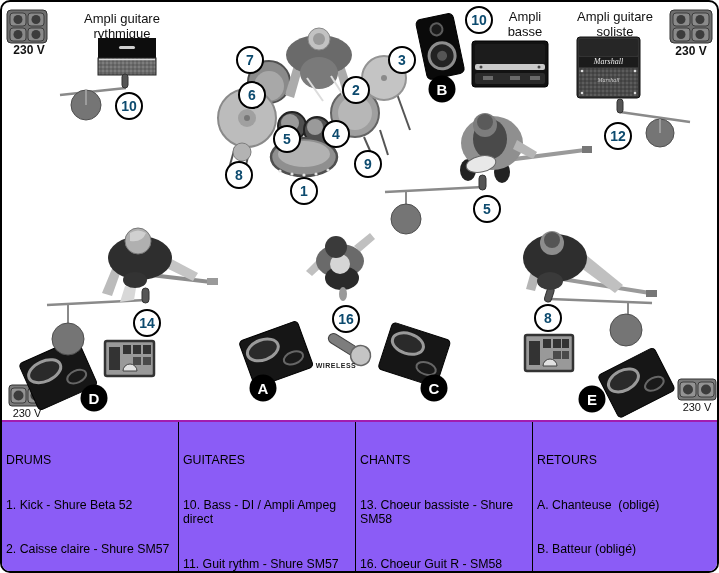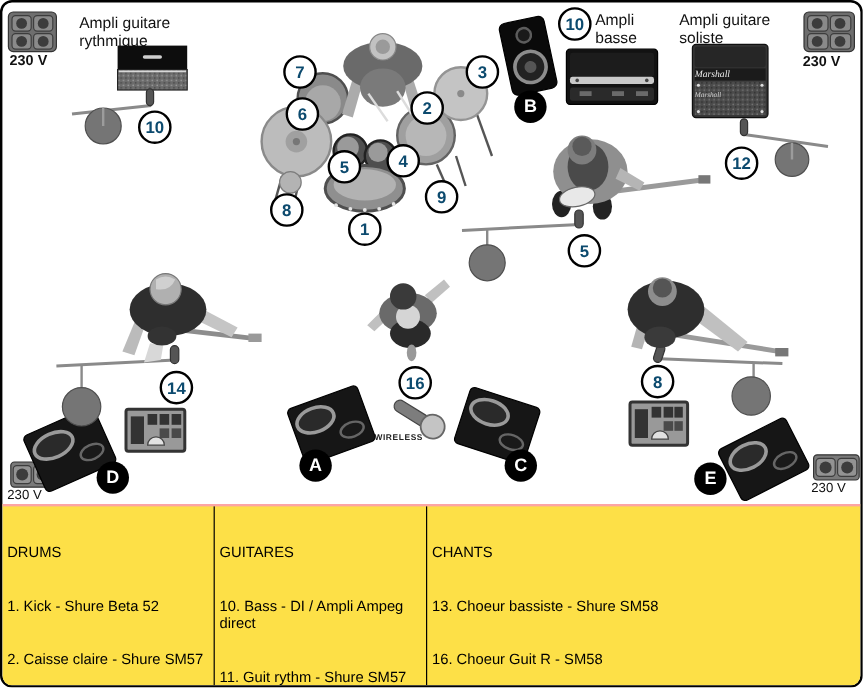--- a/index.html
+++ b/index.html
@@ -4,38 +4,38 @@
 <style>
   * { margin:0; padding:0; box-sizing:border-box; }
   body { background:#fff; font-family:"Liberation Sans", sans-serif; }
   .frame {
     position:relative; width:719px; height:573px;
     border:2px solid #000; border-radius:10px; overflow:hidden; background:#fff;
   }
   .stage { position:relative; width:100%; height:418px; }
   .stage svg { position:absolute; left:0; top:0; }
 
-  .lbl { position:absolute; color:#111; line-height:1.15; }
+  .lbl { position:absolute; color:#111; text-align:center; line-height:1.15; }
   .amp-lbl { font-size:13px; }
   .pow-lbl { font-size:12px; font-weight:600; }
   .pow-lbl.sm { font-size:11px; font-weight:400; }
   .wireless-lbl { font-size:7px; font-weight:700; letter-spacing:.5px; color:#222; }
   .marshall-lbl { font-style:italic; font-family:"Liberation Serif", serif; color:#eee; }
 
   .marker {
     position:absolute; transform:translate(-50%,-50%);
     display:flex; align-items:center; justify-content:center;
     border-radius:50%; font-weight:700; z-index:5;
   }
   .num { width:28px; height:28px; background:#fff; border:2.5px solid #000; color:#0c4a6e; font-size:14px; }
   .let { width:27px; height:27px; background:#000; color:#fff; font-size:15px; }
 
   .info-table {
     position:absolute; left:0; top:418px; right:0; bottom:0;
-    display:flex; border-top:2px solid #fca5a5; background:#fde047;
+    display:flex; border-top:2px solid #a21caf; background:#8b5cf6;
   }
   .col { width:177px; border-right:1.5px solid #000; padding:1px 4px 0 4px;
          font-size:12.3px; line-height:14.9px; color:#000; overflow:hidden; white-space:pre-wrap; }
   .col:last-child { width:auto; flex:1; border-right:none; }
   .t-item { min-height:14.9px; }
 </style>
 </head>
 <body>
 
 <div class="frame">
@@ -351,14 +351,22 @@
       
       
     </div>
     <div class="col">
       <div class="t-item">CHANTS</div>
       <div class="t-item">13. Choeur bassiste - Shure SM58</div>
       <div class="t-item">16. Choeur Guit R - SM58</div>
       
       
     </div>
+    <div class="col">
+      <div class="t-item">RETOURS</div>
+      <div class="t-item">A. Chanteuse  (obligé)</div>
+      <div class="t-item">B. Batteur (obligé)</div>
+      
+      
+      
+    </div>
   </div>
 </div>
 
 </body></html>

